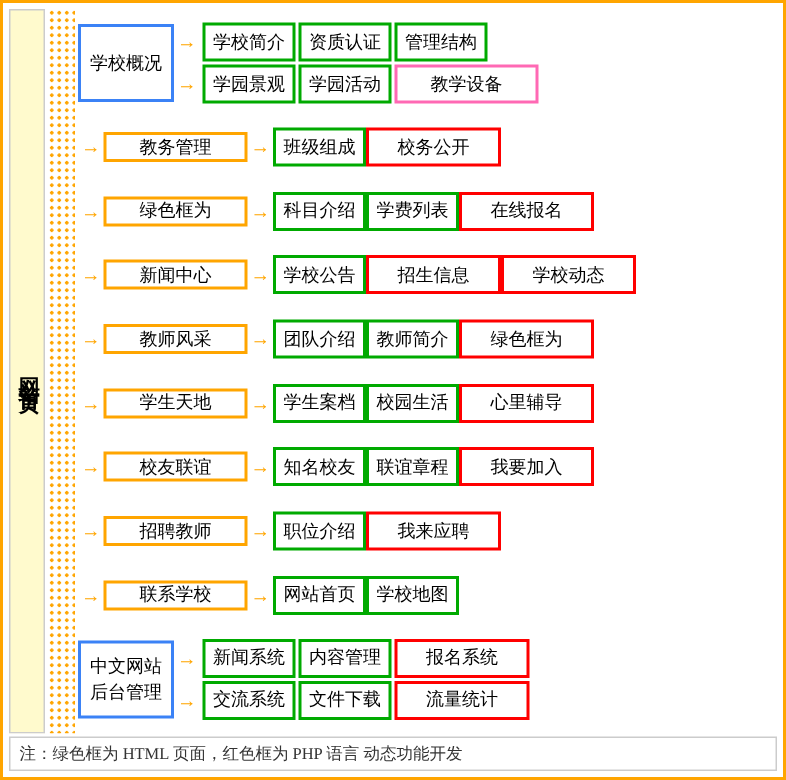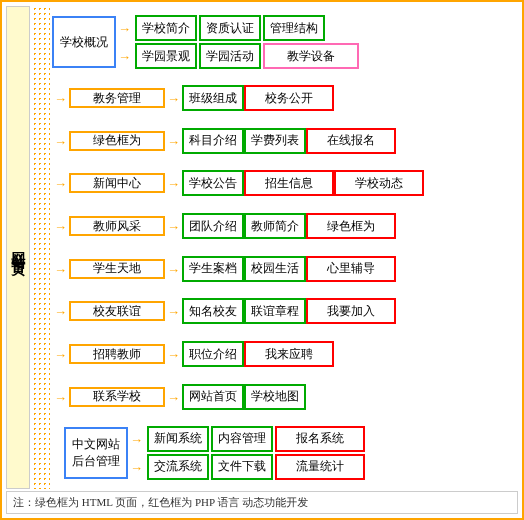--- a/index.html
+++ b/index.html
@@ -259,21 +259,21 @@
           <div class="box-red">我来应聘</div>
         </div>
         <div class="row">
           <span class="inline-arrow">→</span>
           <div class="box-l1">联系学校</div>
           <span class="inline-arrow">→</span>
           <div class="box-green">网站首页</div>
           <div class="box-green">学校地图</div>
         </div>
         <div class="big-row">
-          <div class="big-row-label" style="white-space: pre-line; margin-left: 12px;">中文网站
+          <div class="big-row-label" style="white-space: pre-line;">中文网站
 后台管理</div>
           <div class="big-row-right">
             <div class="sub-row">
               <span class="inline-arrow">→</span>
               <div class="box-green">新闻系统</div>
               <div class="box-green">内容管理</div>
               <div class="box-red">报名系统</div>
             </div>
             <div class="sub-row">
               <span class="inline-arrow">→</span>

